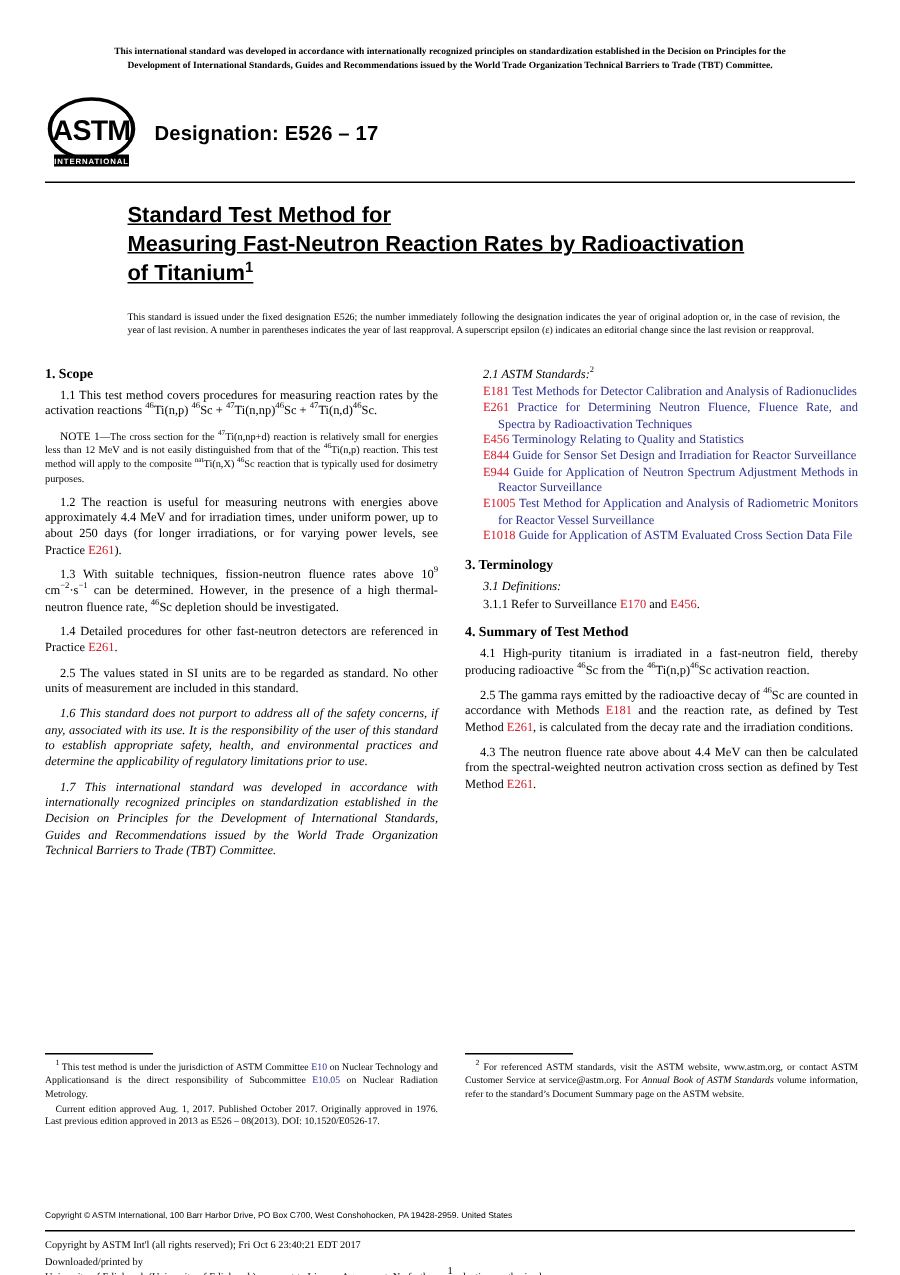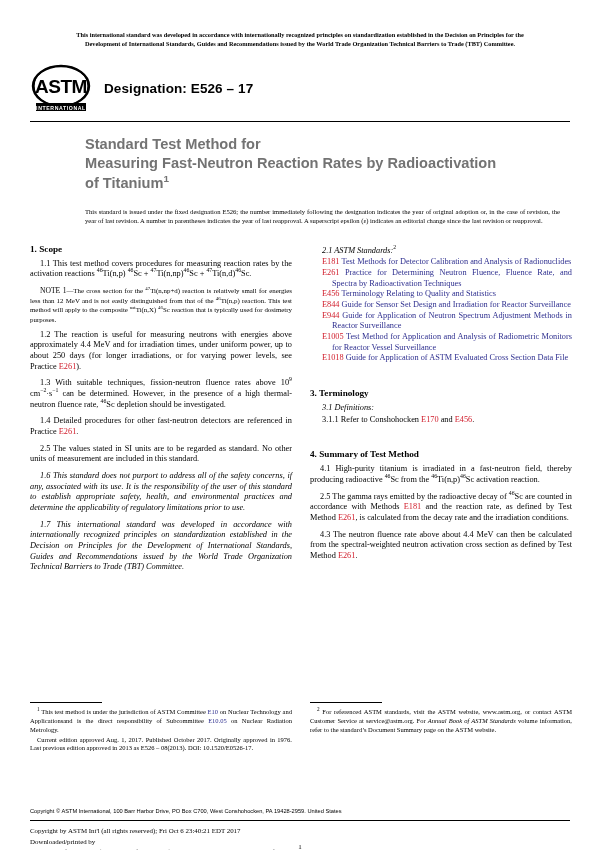--- a/index.html
+++ b/index.html
@@ -35,55 +35,57 @@
     color: #000;
   }
   .wto-banner .ln2 { display: block; }
 
   
   .desig-row {
     display: flex;
     align-items: center;
     margin-top: 16px;
     height: 48px;
+    gap: 11px;
   }
   .astm-logo {
     width: 62px;
     height: 48px;
     position: relative;
     flex: 0 0 auto;
   }
   .astm-logo svg { display:block; }
   .desig-text {
     font-family: "Liberation Sans", sans-serif;
     font-size: 13.5px;
     font-weight: bold;
     letter-spacing: 0.1px;
-    margin-left: 12px;
+    margin-left: 0;
     color: #000;
   }
 
   .rule-full {
     border: none;
     border-top: 1.1px solid #000;
     margin: 9px 0 0 0;
   }
 
   
   .title-block {
     margin-top: 13px;
     padding-left: 55px;
   }
   .doc-title {
     font-family: "Liberation Sans", sans-serif;
     font-size: 14.6px;
     font-weight: bold;
     line-height: 1.30;
-    color: #737373;
+    color: #000000;
     margin: 0;
+    text-decoration: underline;
   }
   .doc-title sup { font-size: 9px; vertical-align: super; }
 
   .issue-note {
     margin-top: 14px;
     padding-left: 55px;
     padding-right: 10px;
     font-size: 6.6px;
     line-height: 1.42;
     text-align: justify;
@@ -101,21 +103,21 @@
     flex: 0 0 262px;
   }
 
   h2.sec-head {
     font-family: "Liberation Serif", serif;
     font-size: 9.2px;
     font-weight: bold;
     margin: 0 0 4px 0;
     line-height: 1.2;
   }
-  .sec-block { margin-bottom: 24px; }
+  .sec-block { margin-bottom: 8px; }
 
   p.para {
     margin: 0 0 6px 0;
     font-size: 8.3px;
     line-height: 1.285;
     text-align: justify;
     text-indent: 10px;
     hyphens: auto;
   }
   p.para.ital { font-style: italic; }
@@ -300,21 +302,21 @@
           <li><span class="ref-code">E844</span> <span class="ref-title">Guide for Sensor Set Design and Irradiation for Reactor Surveillance</span></li>
           <li><span class="ref-code">E944</span> <span class="ref-title">Guide for Application of Neutron Spectrum Adjustment Methods in Reactor Surveillance</span></li>
           <li><span class="ref-code">E1005</span> <span class="ref-title">Test Method for Application and Analysis of Radiometric Monitors for Reactor Vessel Surveillance</span></li>
           <li><span class="ref-code">E1018</span> <span class="ref-title">Guide for Application of ASTM Evaluated Cross Section Data File</span></li>
         </ul>
       </div>
 
       <div class="sec-block">
         <h2 class="sec-head">3. Terminology</h2>
         <p class="subhead"><i>3.1 Definitions:</i></p>
-        <p class="subhead"><span>3.1.1 Refer to Conshohocken </span><span class="lnk">E170</span><span> and </span><span class="lnk">E456</span><span>.</span></p>
+        <p class="subhead"><span>3.1.1 Refer to Surveillance </span><span class="lnk">E170</span><span> and </span><span class="lnk">E456</span><span>.</span></p>
       </div>
 
       <div class="sec-block">
         <h2 class="sec-head">4. Summary of Test Method</h2>
 
         <p class="para"><span>4.1 High-purity titanium is irradiated in a fast-neutron field, thereby producing radioactive </span><sup class="isotope">46</sup><span>Sc from the </span><sup class="isotope">46</sup><span>Ti(n,p)</span><sup class="isotope">46</sup><span>Sc activation reaction.</span></p>
 
         <p class="para"><span>2.5 The gamma rays emitted by the radioactive decay of </span><sup class="isotope">46</sup><span>Sc are counted in accordance with Methods </span><span class="lnk">E181</span><span> and the reaction rate, as defined by Test Method </span><span class="lnk">E261</span><span>, is calculated from the decay rate and the irradiation conditions.</span></p>
 
         <p class="para"><span>4.3 The neutron fluence rate above about 4.4 MeV can then be calculated from the spectral-weighted neutron activation cross section as defined by Test Method </span><span class="lnk">E261</span><span>.</span></p>

